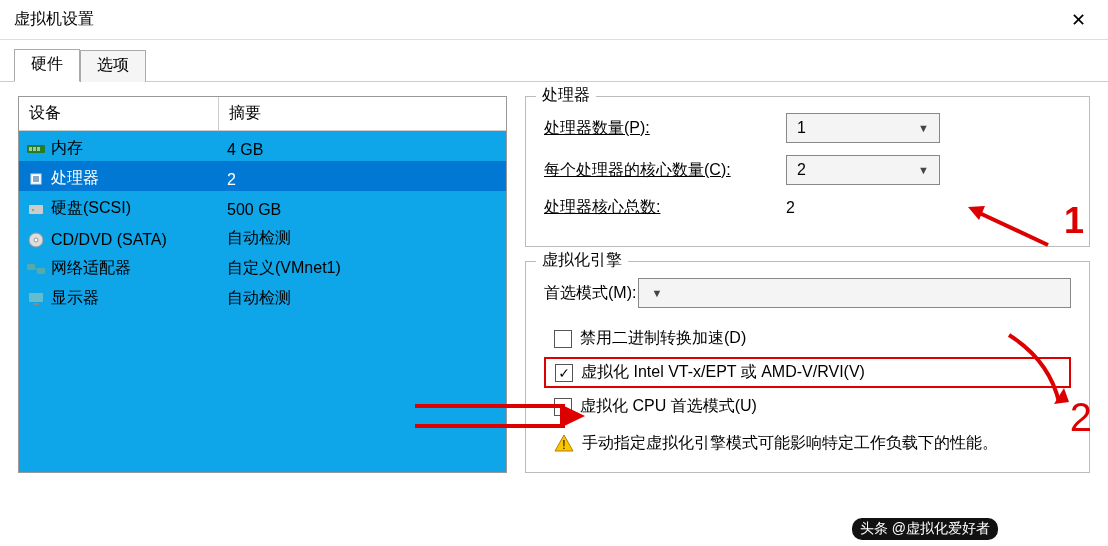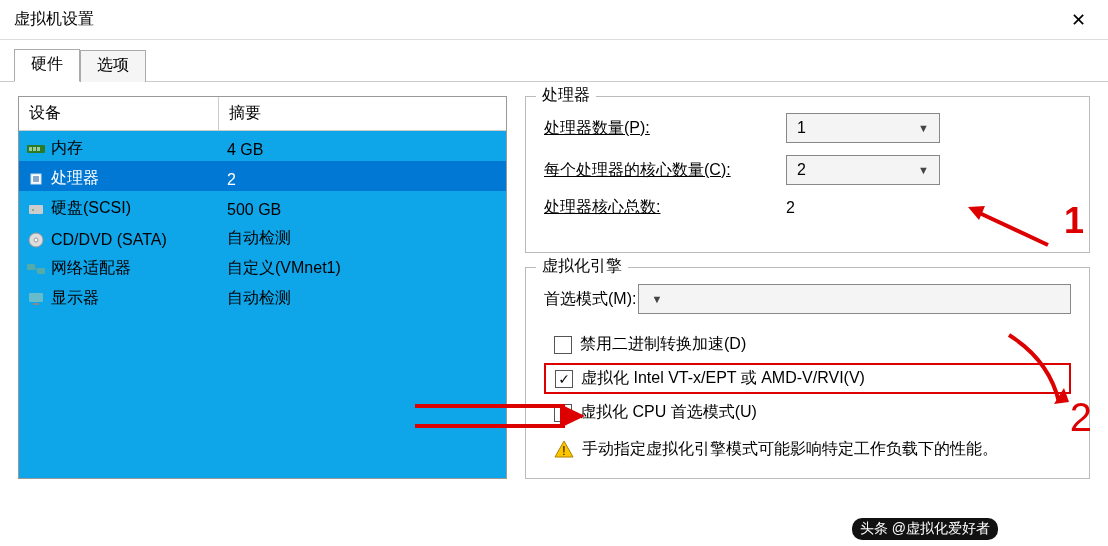--- a/index.html
+++ b/index.html
@@ -76,21 +76,21 @@
       top: -12px;
       left: 10px;
       background: #fff;
       padding: 0 6px;
     }
     .form-row {
       display: flex;
       align-items: center;
       margin-bottom: 12px;
     }
-    .form-row:last-child { margin-bottom: 16px; }
+    .form-row:last-child { margin-bottom: 10px; }
     .form-label { width: 242px; text-decoration: underline; }
     .form-value { flex: 1; }
     .combo {
       display: flex;
       align-items: center;
       justify-content: space-between;
       border: 1px solid #888;
       background: #f4f4f4;
       padding: 4px 10px;
       width: 154px;

